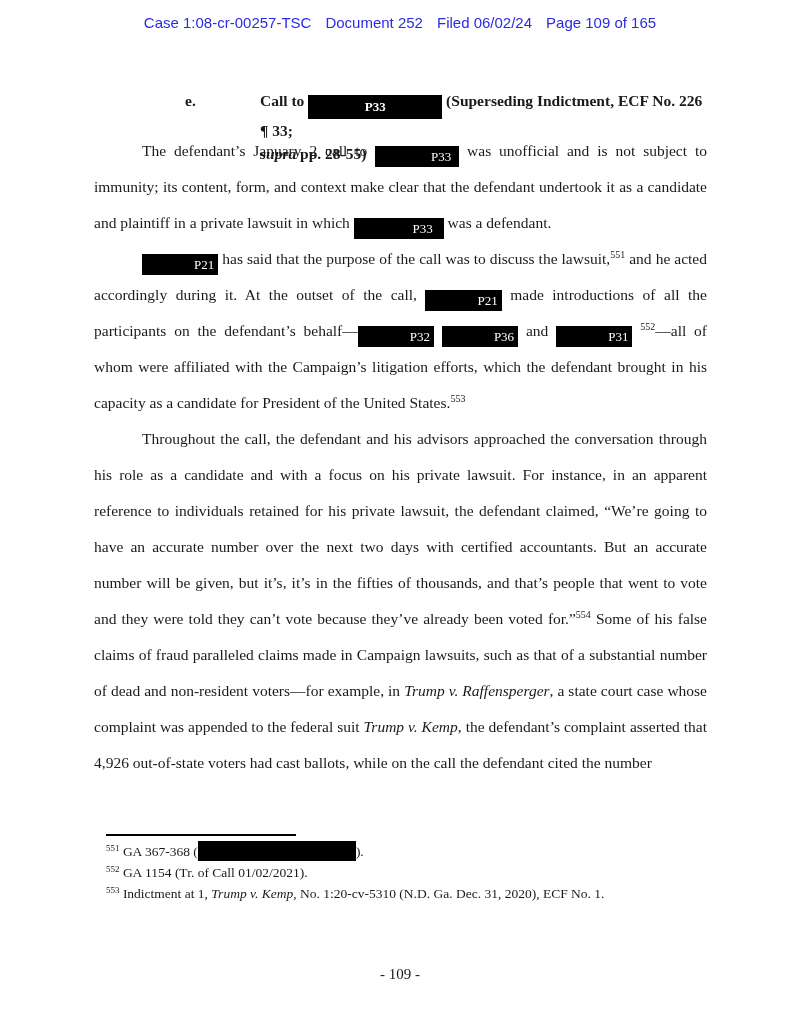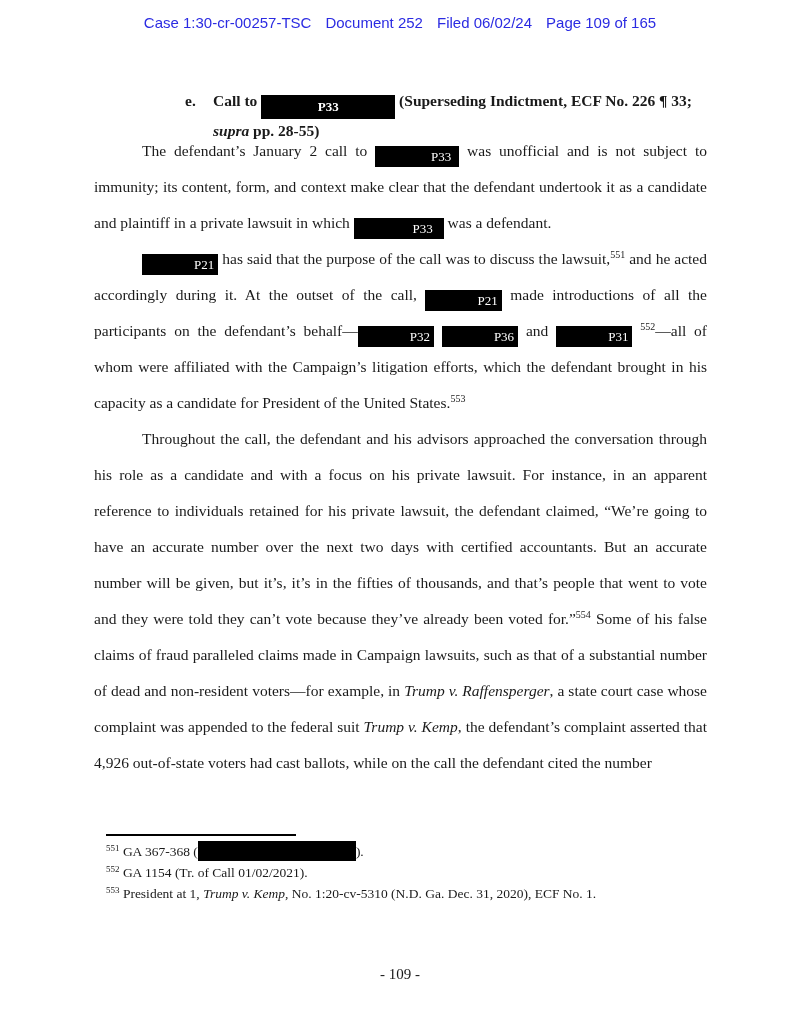--- a/index.html
+++ b/index.html
@@ -36,21 +36,21 @@
     position:absolute;
     top:89px;
     left:185px;
     width:525px;
     font-weight:bold;
     font-size:15.5px;
     line-height:23px;
     display:flex;
   }
   .heading .hnum{flex:0 0 28px;}
-  .heading .htext{flex:1;}
+  .heading .htext{flex:1;margin-left:47px;}
   
   .body-text{
     position:absolute;
     top:133px;
     left:94px;
     width:613px;
     font-size:15.5px;
     line-height:36px;
     text-align:justify;
   }
@@ -101,39 +101,39 @@
     text-align:center;
     font-size:15px;
   }
 </style>
 </head>
 <body>
 
 <div class="page">
 
   <div class="stamp">
-    <span>Case 1:30-cr-00257-TSC</span><span>Document 252</span><span>Filed 06/02/24</span><span>Page 109 of 165</span>
+    <span>Case 1:08-cr-00257-TSC</span><span>Document 252</span><span>Filed 06/02/24</span><span>Page 109 of 165</span>
   </div>
 
   <div class="heading">
     <span class="hnum">e.</span>
     <span class="htext">
       <span><span>Call to </span><span class="redaction" style="min-width: 134px; height: 24px; line-height: 24px;">P33</span><span> (Superseding Indictment, ECF No. 226 ¶ 33;</span></span><br>
       <span><i>supra</i><span> pp. 28-55)</span></span>
     </span>
   </div>
 
   <div class="body-text">
     <p class="para"><span>The defendant’s January 2 call to </span><span class="redaction" style="min-width: 84px;">P33</span><span> was unofficial and is not subject to immunity; its content, form, and context make clear that the defendant undertook it as a candidate and plaintiff in a private lawsuit in which </span><span class="redaction" style="min-width: 90px;">P33</span><span> was a defendant.</span></p>
     <p class="para"><span class="redaction" style="min-width: 62px;">P21</span><span> has said that the purpose of the call was to discuss the lawsuit,</span><sup>551</sup><span> and he acted accordingly during it.  At the outset of the call, </span><span class="redaction" style="min-width: 70px;">P21</span><span> made introductions of all the participants on the defendant’s behalf—</span><span class="redaction" style="min-width: 48px;">P32</span><span> </span><span class="redaction" style="min-width: 60px;">P36</span><span> and </span><span class="redaction" style="min-width: 48px;">P31</span><span> </span><sup>552</sup><span>—all of whom were affiliated with the Campaign’s litigation efforts, which the defendant brought in his capacity as a candidate for President of the United States.</span><sup>553</sup></p>
     <p class="para"><span>Throughout the call, the defendant and his advisors approached the conversation through his role as a candidate and with a focus on his private lawsuit.  For instance, in an apparent reference to individuals retained for his private lawsuit, the defendant claimed, “We’re going to have an accurate number over the next two days with certified accountants.  But an accurate number will be given, but it’s, it’s in the fifties of thousands, and that’s people that went to vote and they were told they can’t vote because they’ve already been voted for.”</span><sup>554</sup><span>  Some of his false claims of fraud paralleled claims made in Campaign lawsuits, such as that of a substantial number of dead and non-resident voters—for example, in </span><i>Trump v. Raffensperger</i><span>, a state court case whose complaint was appended to the federal suit </span><i>Trump v. Kemp</i><span>, the defendant’s complaint asserted that 4,926 out-of-state voters had cast ballots, while on the call the defendant cited the number</span></p>
   </div>
 
   <div class="footnotes">
     <div class="fn-rule"></div>
     <p class="footnote"><sup>551</sup><span> GA 367-368 (</span><span class="redaction" style="min-width: 158px; height: 20px; line-height: 20px;"></span><span>).</span></p>
     <p class="footnote"><sup>552</sup><span> GA 1154 (Tr. of Call 01/02/2021).</span></p>
-    <p class="footnote"><sup>553</sup><span> President at 1, </span><i>Trump v. Kemp</i><span>, No. 1:20-cv-5310 (N.D. Ga. Dec. 31, 2020), ECF No. 1.</span></p>
+    <p class="footnote"><sup>553</sup><span> Indictment at 1, </span><i>Trump v. Kemp</i><span>, No. 1:20-cv-5310 (N.D. Ga. Dec. 31, 2020), ECF No. 1.</span></p>
   </div>
 
   <div class="page-number">- 109 -</div>
 
 </div>
 
 </body></html>

